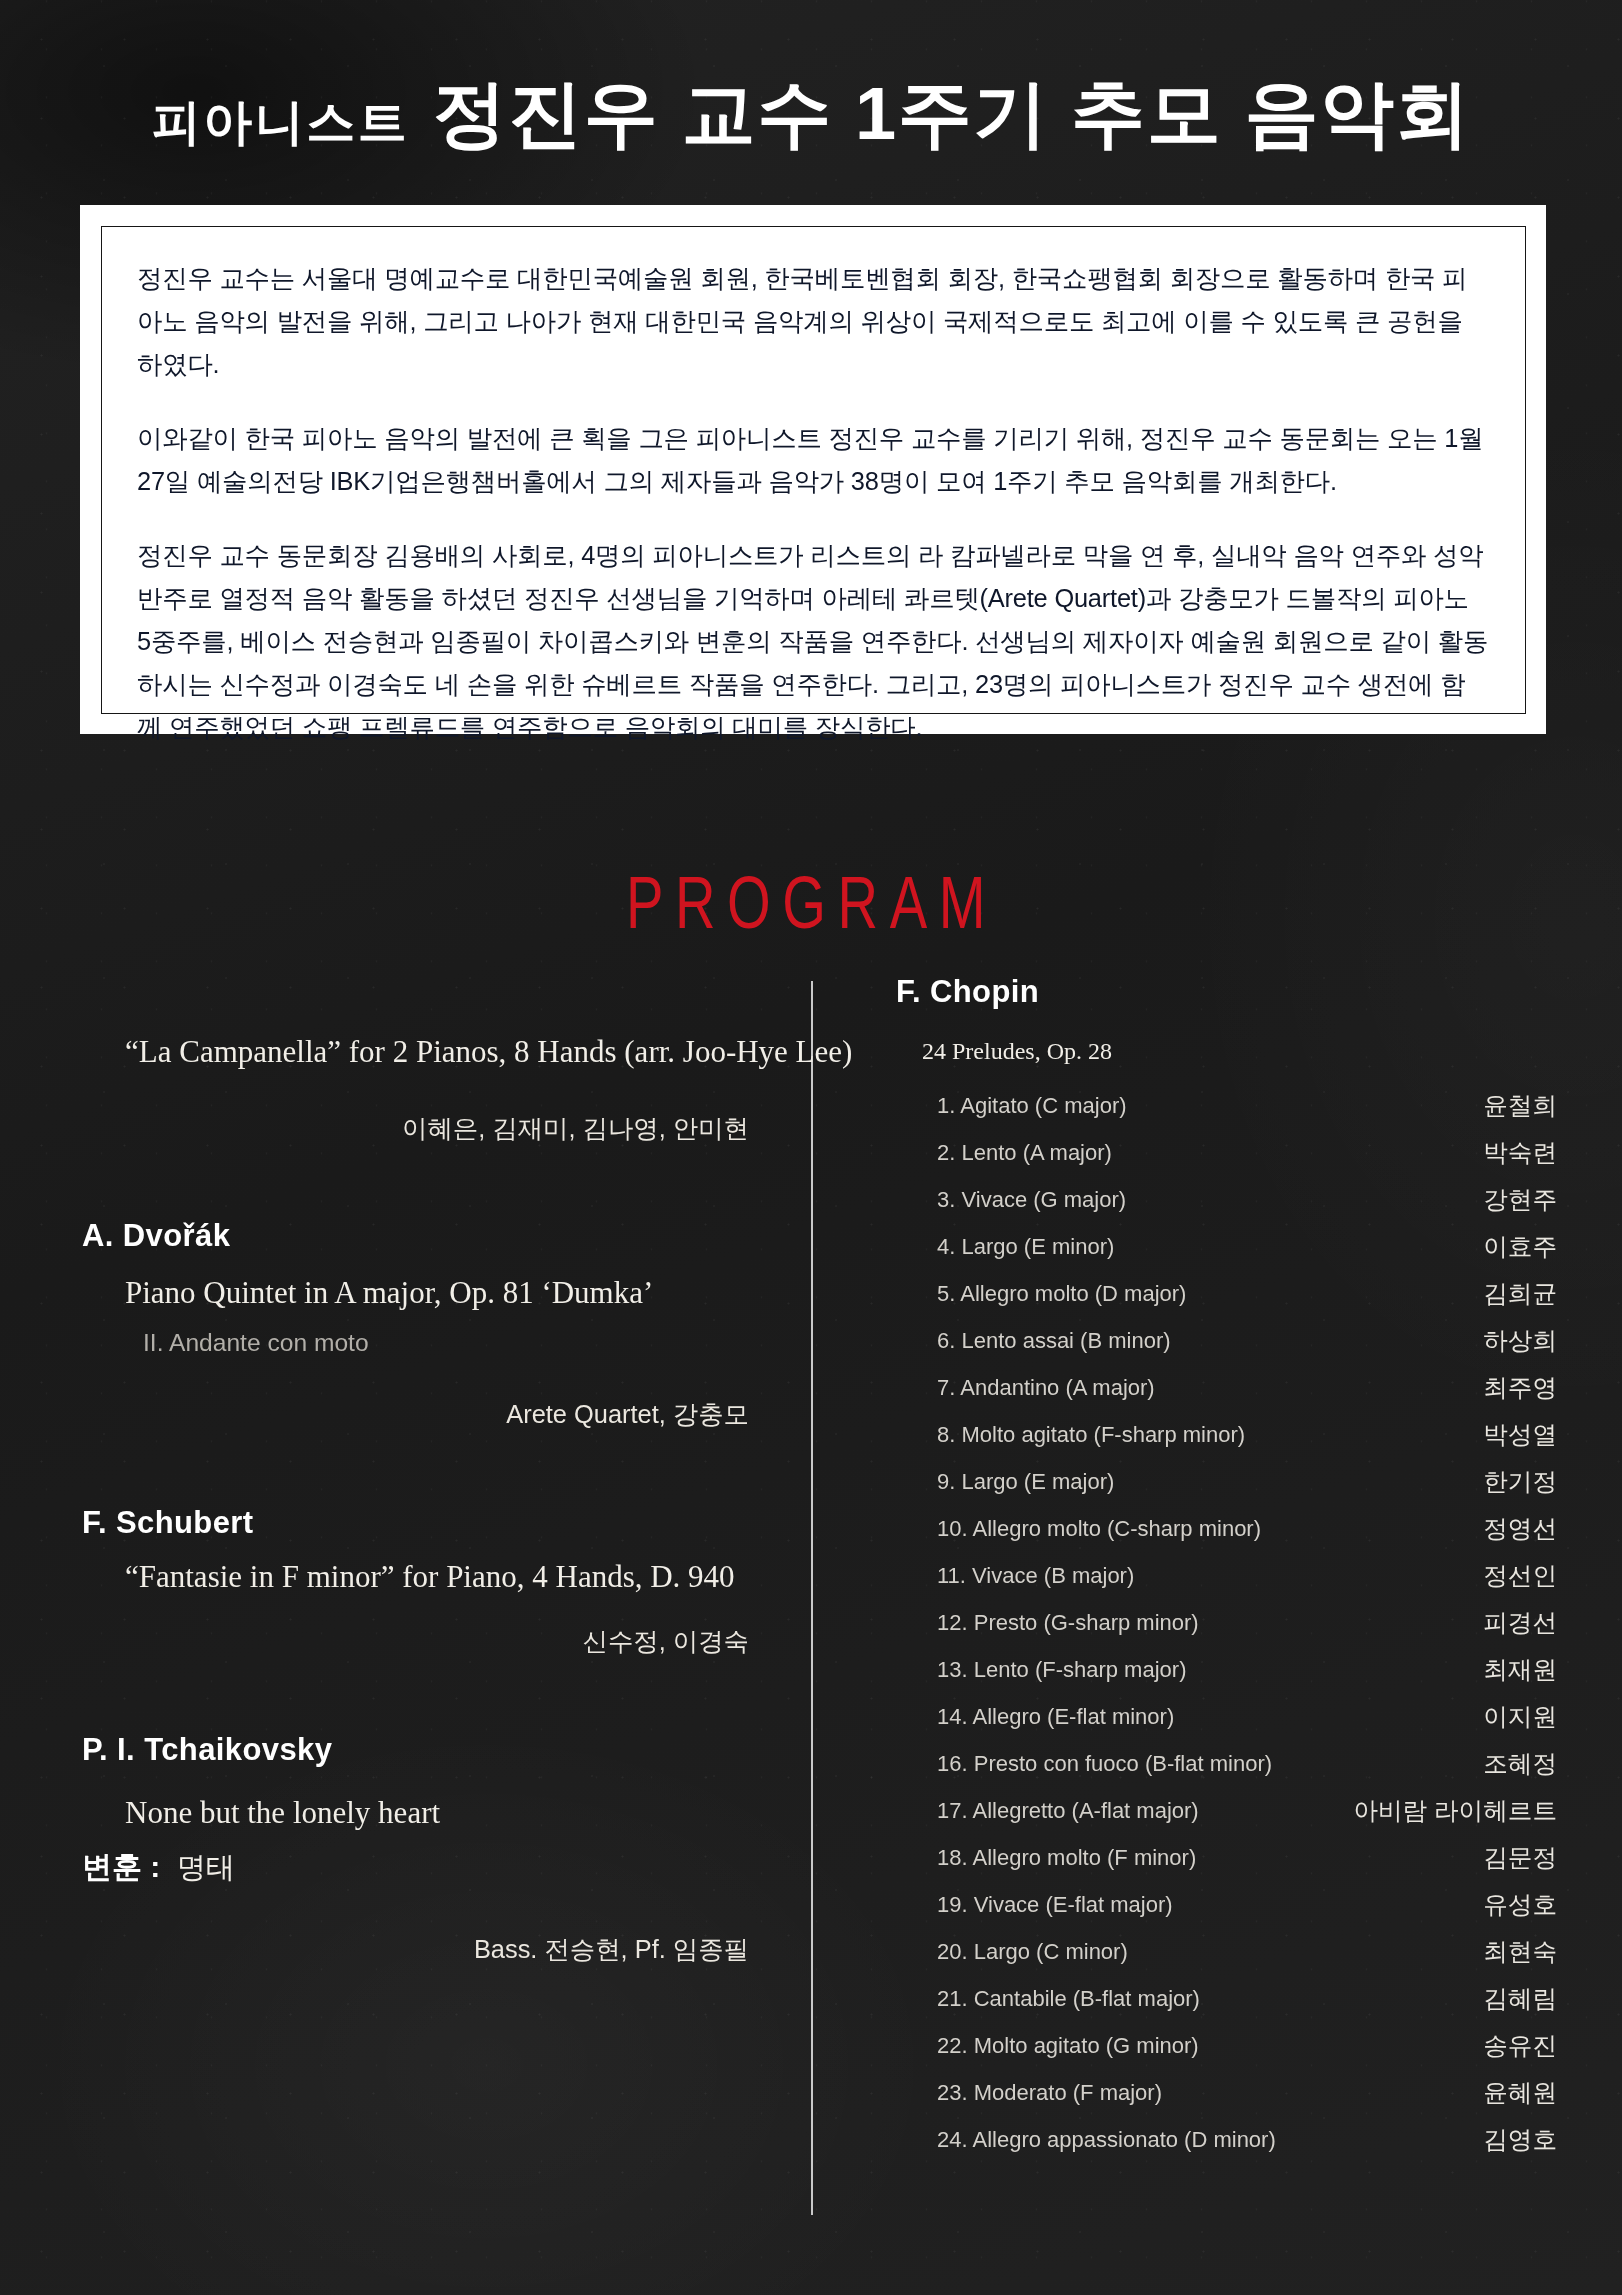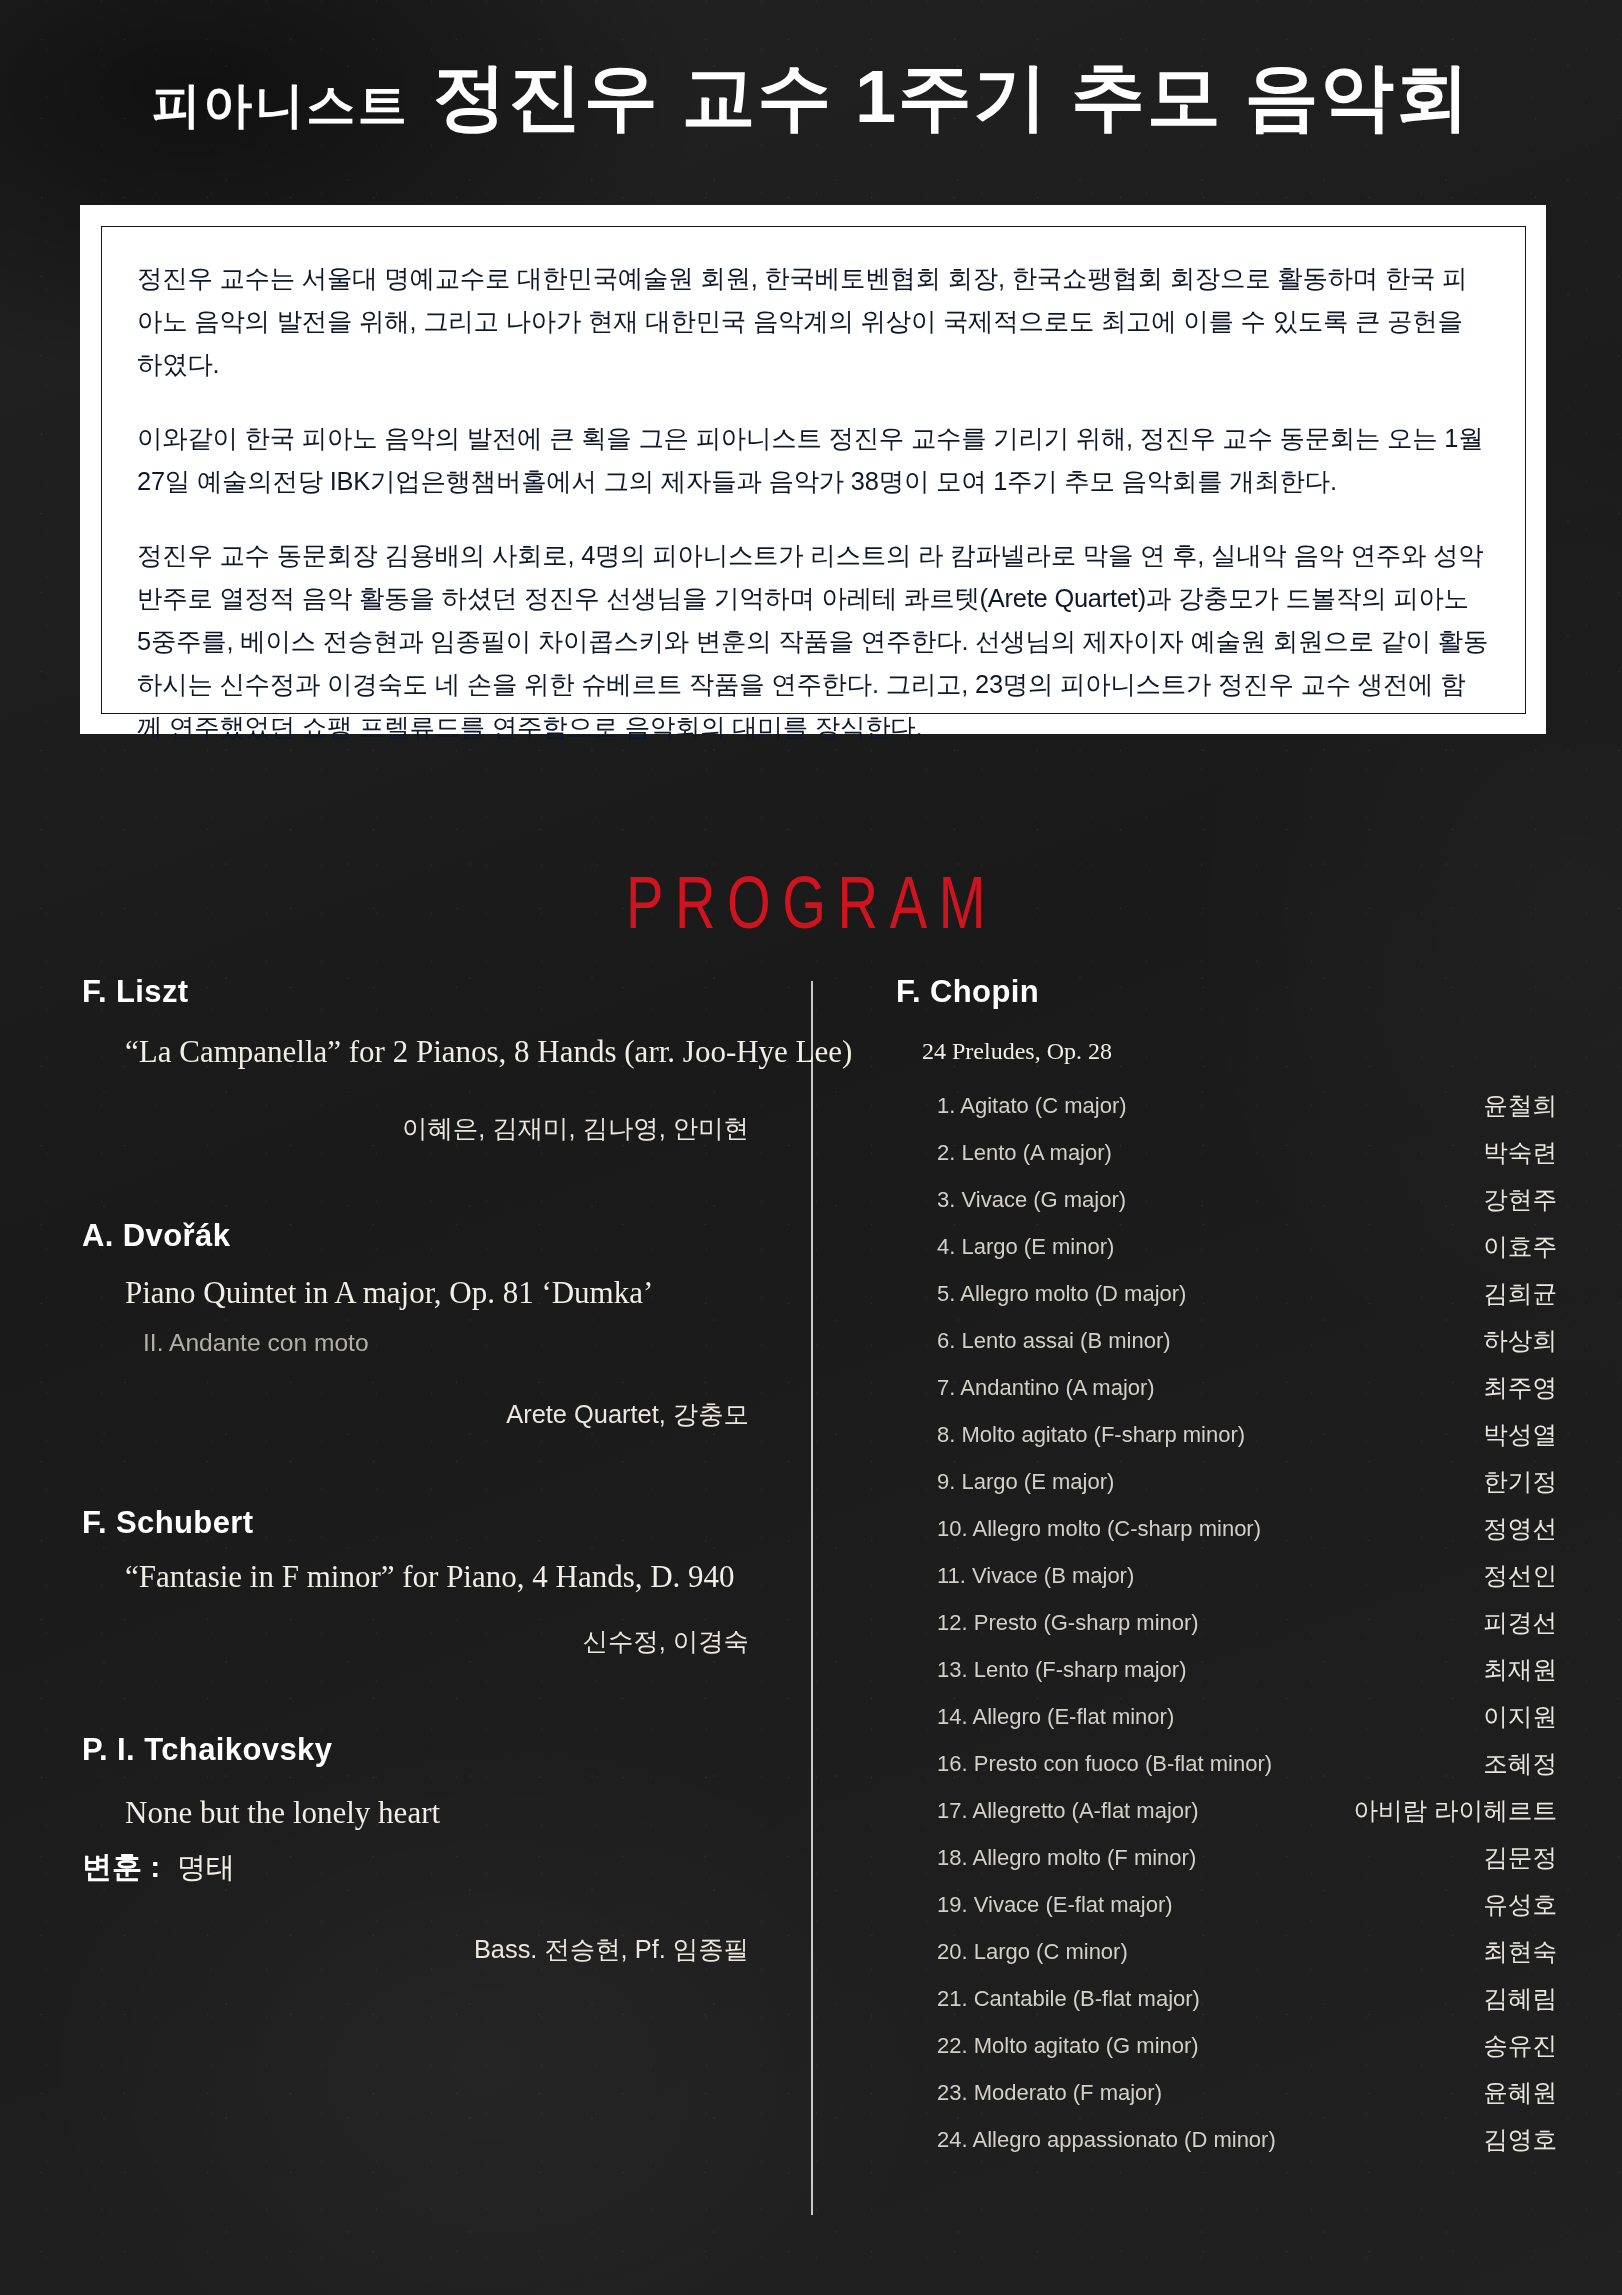--- a/index.html
+++ b/index.html
@@ -18,21 +18,21 @@
       radial-gradient(rgba(255,255,255,0.05) 0.6px, transparent 1px),
       radial-gradient(738px 410px at 12% 4%, rgba(0,0,0,0.5), transparent 70%),
       radial-gradient(574px 738px at 97% 40%, rgba(255,255,255,0.025), transparent 70%),
       radial-gradient(656px 492px at 30% 90%, rgba(255,255,255,0.03), transparent 70%),
       linear-gradient(160deg, #222222 0%, #1a1a1a 45%, #212121 100%);
     background-size: 83px 79px, 55px 48px, 122px 114px, 100% 100%, 100% 100%, 100% 100%, 100% 100%;
     background-position: 0 0, 19px 25.4px, 43px 9px, 0 0, 0 0, 0 0, 0 0;
   }
 
   
-  .title-row { position: absolute; top: 69px; left: 0; right: 0; text-align: center; white-space: nowrap; line-height: 55px; }
+  .title-row { position: absolute; top: 69px; left: 0; right: 0; text-align: center; white-space: nowrap; line-height: 90px; }
   .title-prefix { font-size: 49px; font-weight: 700; color: #ffffff; letter-spacing: 2.5px; }
   .title-main { font-size: 74px; font-weight: 800; color: #ffffff; letter-spacing: 1.6px; margin-left: 19.7px; }
 
   
   .intro-box { position: absolute; left: 80px; top: 205px; width: 1466px; height: 529px; background: #ffffff; }
   .intro-frame { position: absolute; left: 20.5px; top: 20.5px; right: 20.5px; bottom: 20.5px; border: 1.6px solid #161616; }
   .intro-text { position: absolute; left: 57px; right: 57px; top: 52px; }
   .intro-text p { margin: 0 0 31px 0; font-size: 25.4px; line-height: 43px; color: #0f172a; font-weight: 500; letter-spacing: -0.2px; }
 
   
@@ -79,21 +79,20 @@
       <p>정진우 교수는 서울대 명예교수로 대한민국예술원 회원, 한국베토벤협회 회장, 한국쇼팽협회 회장으로 활동하며 한국 피아노 음악의 발전을 위해, 그리고 나아가 현재 대한민국 음악계의 위상이 국제적으로도 최고에 이를 수 있도록 큰 공헌을 하였다.</p>
       <p>이와같이 한국 피아노 음악의 발전에 큰 획을 그은 피아니스트 정진우 교수를 기리기 위해, 정진우 교수 동문회는 오는 1월 27일 예술의전당 IBK기업은행챔버홀에서 그의 제자들과 음악가 38명이 모여 1주기 추모 음악회를 개최한다.</p>
       <p>정진우 교수 동문회장 김용배의 사회로, 4명의 피아니스트가 리스트의 라 캄파넬라로 막을 연 후, 실내악 음악 연주와 성악 반주로 열정적 음악 활동을 하셨던 정진우 선생님을 기억하며 아레테 콰르텟(Arete Quartet)과 강충모가 드볼작의 피아노 5중주를, 베이스 전승현과 임종필이 차이콥스키와 변훈의 작품을 연주한다. 선생님의 제자이자 예술원 회원으로 같이 활동하시는 신수정과 이경숙도 네 손을 위한 슈베르트 작품을 연주한다. 그리고, 23명의 피아니스트가 정진우 교수 생전에 함께 연주했었던 쇼팽 프렐류드를 연주함으로 음악회의 대미를 장식한다.</p>
     </div>
   </div>
 
   <div class="program-heading">PROGRAM</div>
 
   <div class="divider"></div>
 
-  <div class="lx composer" style="top:974px">F. Liszt</div>
   <div class="lx piece" style="top:1034px">“La Campanella” for 2 Pianos, 8 Hands (arr. Joo-Hye Lee)</div>
   <div class="lx performers" style="top:1092px">이혜은, 김재미, 김나영, 안미현</div>
 
   <div class="lx composer" style="top:1218px">A. Dvořák</div>
   <div class="lx piece" style="top:1275px">Piano Quintet in A major, Op. 81 ‘Dumka’</div>
   <div class="lx movement" style="top:1329px">II. Andante con moto</div>
   <div class="lx performers" style="top:1378px">Arete Quartet, 강충모</div>
 
   <div class="lx composer" style="top:1505px">F. Schubert</div>
   <div class="lx piece" style="top:1559px">“Fantasie in F minor” for Piano, 4 Hands, D. 940</div>

